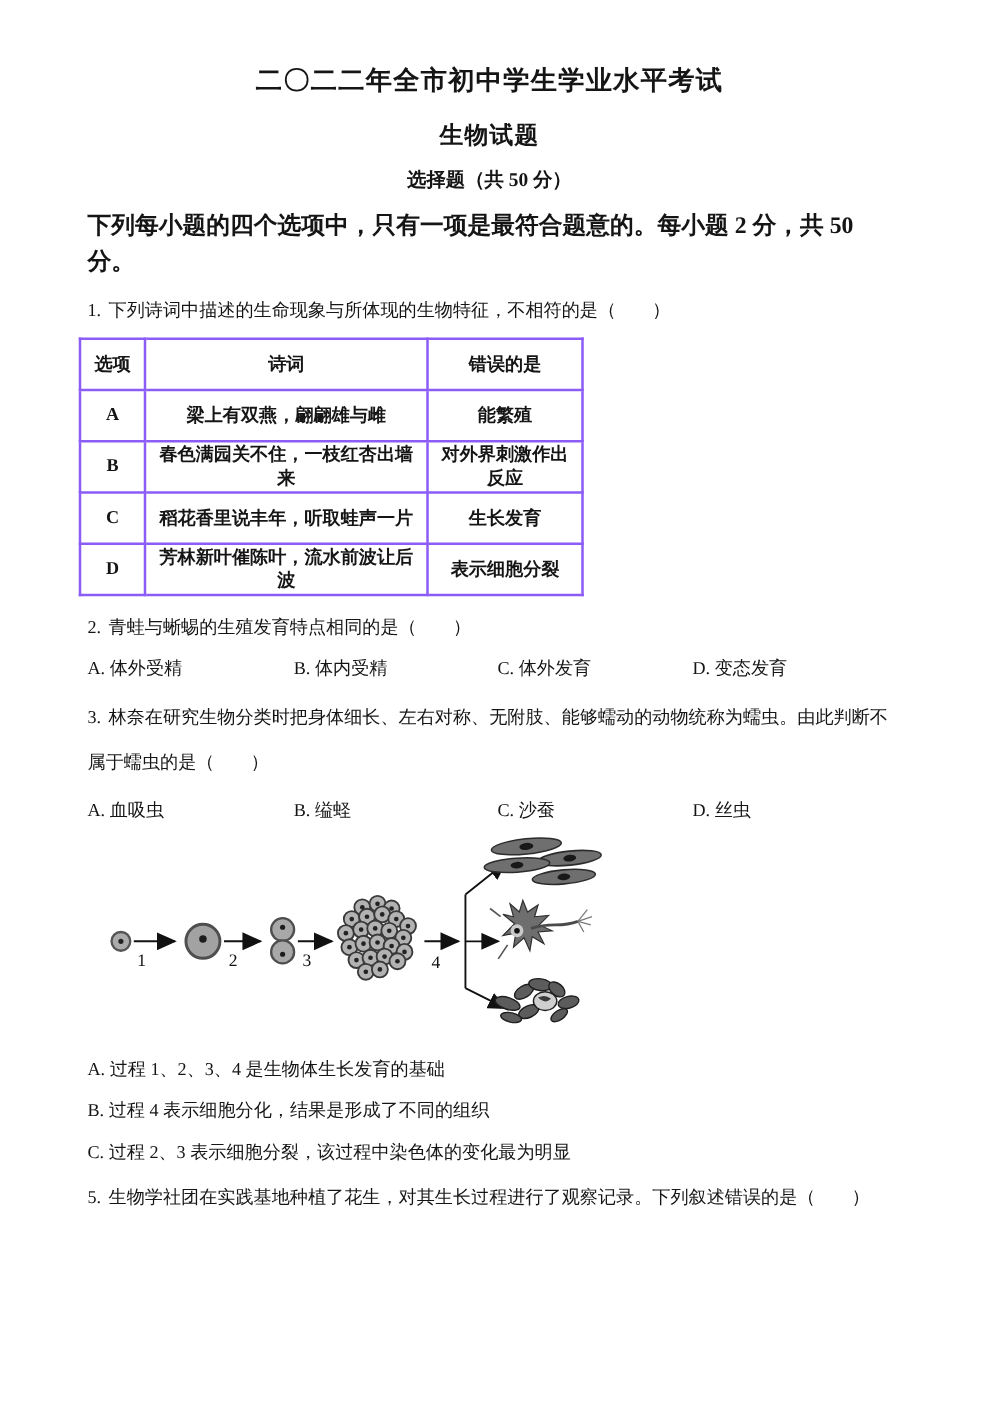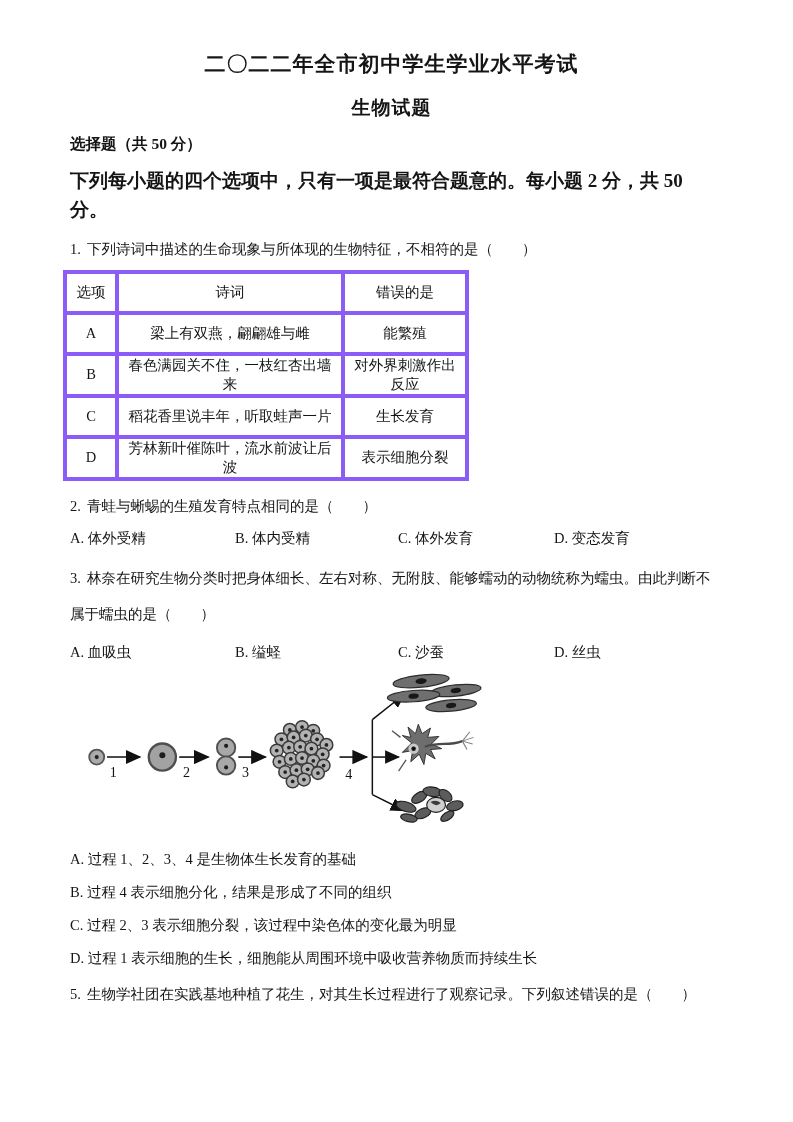--- a/index.html
+++ b/index.html
@@ -15,43 +15,43 @@
 
   .title {
     margin: 0; text-align: center;
     font-size: 21px; font-weight: bold; letter-spacing: 1px;
   }
   .subtitle {
     margin: 17px 0 0; text-align: center;
     font-size: 19px; font-weight: bold; letter-spacing: 1px;
   }
   .section-heading {
-    margin: 13px 0 0; text-align: left;
+    margin: 13px 0 0; text-align: center;
     font-size: 15.5px; font-weight: bold;
   }
   .instructions {
     margin: 12px 0 0;
     font-size: 19px; font-weight: bold; line-height: 1.5;
   }
 
   .stem {
     margin: 13px 0 8px;
     font-size: 14.5px; line-height: 1.7;
   }
   .stem .qnum { margin-right: 6px; }
   .stem-wrap2 { line-height: 2.45; margin-bottom: 2px; }
 
   table.poem-table {
     border-collapse: collapse;
     margin: 4px 0 0 -7px;
     table-layout: fixed;
   }
   table.poem-table th, table.poem-table td {
-    border: 4px solid #8b5cf6;
-    font-size: 14.5px; font-weight: normal;
+    border: 2px solid #8b5cf6;
+    font-size: 14.5px; font-weight: bold;
     text-align: center; vertical-align: middle;
     height: 41px; padding: 0 4px;
   }
 
   .options-row {
     display: grid;
     grid-template-columns: 165px 163px 156px 1fr;
     font-size: 14.5px;
     margin: 20px 0 6px;
   }
@@ -269,19 +269,18 @@
         <ellipse cx="396" cy="158" rx="8" ry="4" transform="rotate(-34 396 158)"></ellipse>
         <ellipse cx="384" cy="146" rx="10" ry="8" fill="#cfcfcf"></ellipse>
         <path d="M378,143 q6,-3 11,1 q-5,5 -11,-1 z" fill="#3a3a3a" stroke="none"></path>
       </g>
     </svg>
   </div>
 
   <div class="option-line">A. 过程 1、2、3、4 是生物体生长发育的基础</div>
   <div class="option-line">B. 过程 4 表示细胞分化，结果是形成了不同的组织</div>
   <div class="option-line">C. 过程 2、3 表示细胞分裂，该过程中染色体的变化最为明显</div>
-  <div class="option-line">D. 过程 1 表示细胞的生长，细胞能从周围环境中吸收营养物质而持续生长</div>
 
   <p class="stem">
     <span class="qnum">5.</span><span>生物学社团在实践基地种植了花生，对其生长过程进行了观察记录。下列叙述错误的是（　　）</span>
   </p>
 
 </div>
 
 </body></html>

